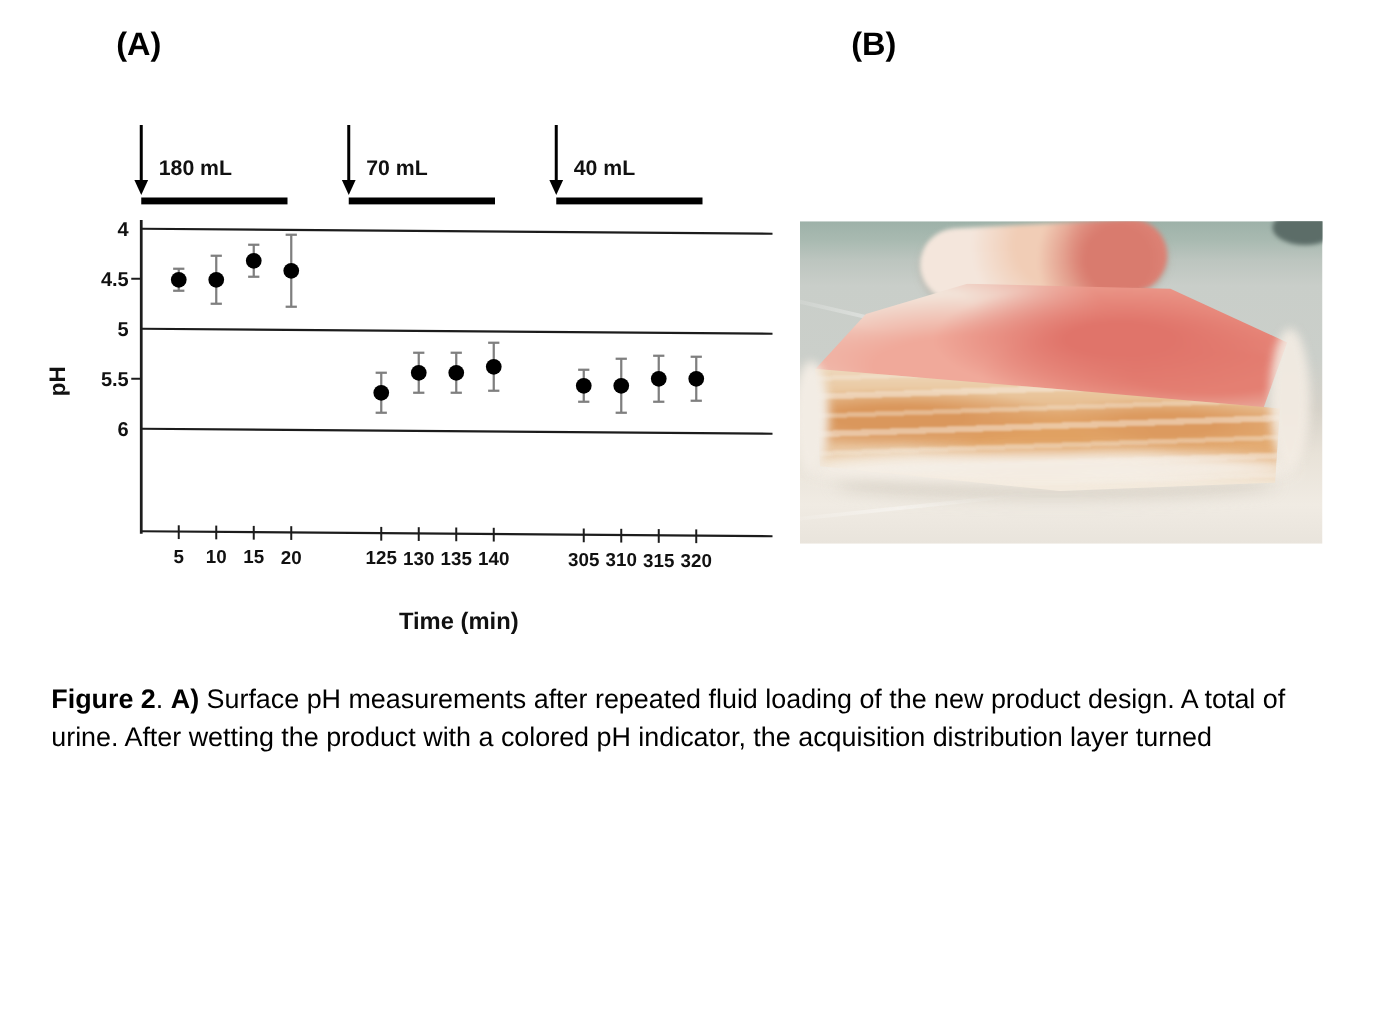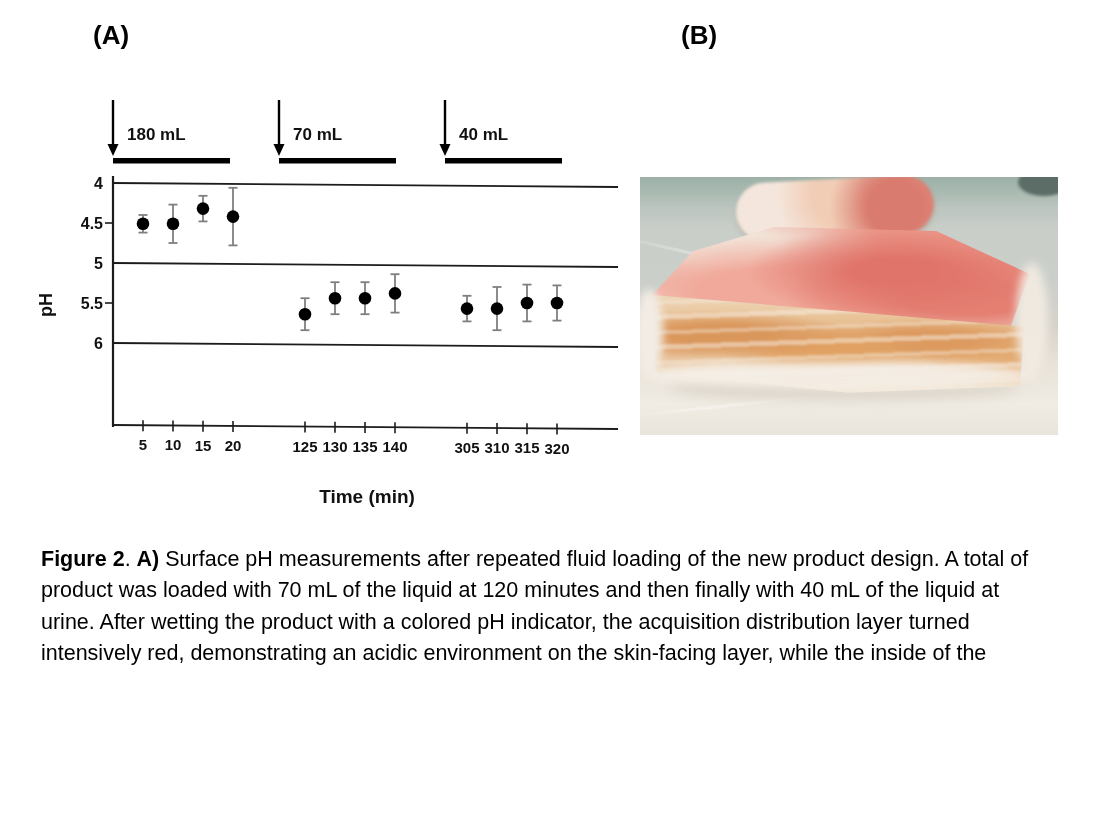--- a/index.html
+++ b/index.html
@@ -187,18 +187,16 @@
     <div class="dp-top"></div>
     <div class="dp-front"></div>
     <div class="dp-strands"></div>
     <div class="dp-fluff-b"></div>
     <div class="dp-fluff-l"></div>
     <div class="dp-fluff-r"></div>
   </div>
 
   <div class="caption" id="caption">
       <div class="caption-line"><b>Figure 2</b><span>. </span><b>A)</b><span> Surface pH measurements after repeated fluid loading of the new product design. A total of</span></div>
-      <div class="caption-line"><span>product was loaded with 70 mL of the liquid at 120 minutes and then finally with 40 mL of the liquid at</span></div>
       <div class="caption-line"><span>urine. After wetting the product with a colored pH indicator, the acquisition distribution layer turned</span></div>
-      <div class="caption-line"><span>intensively red, demonstrating an acidic environment on the skin-facing layer, while the inside of the</span></div>
     </div>
 
 </div>
 
 </body></html>

